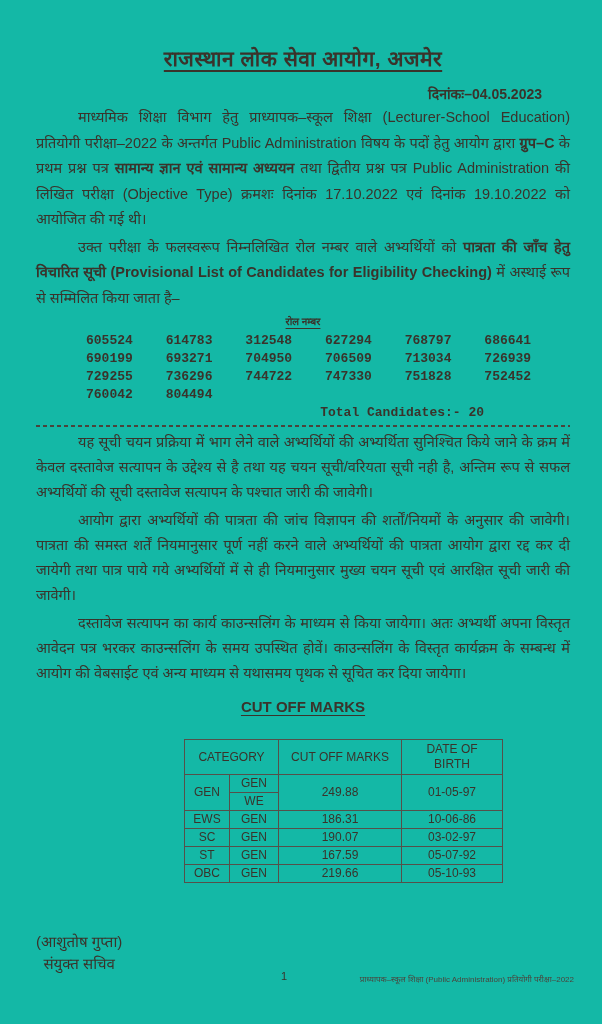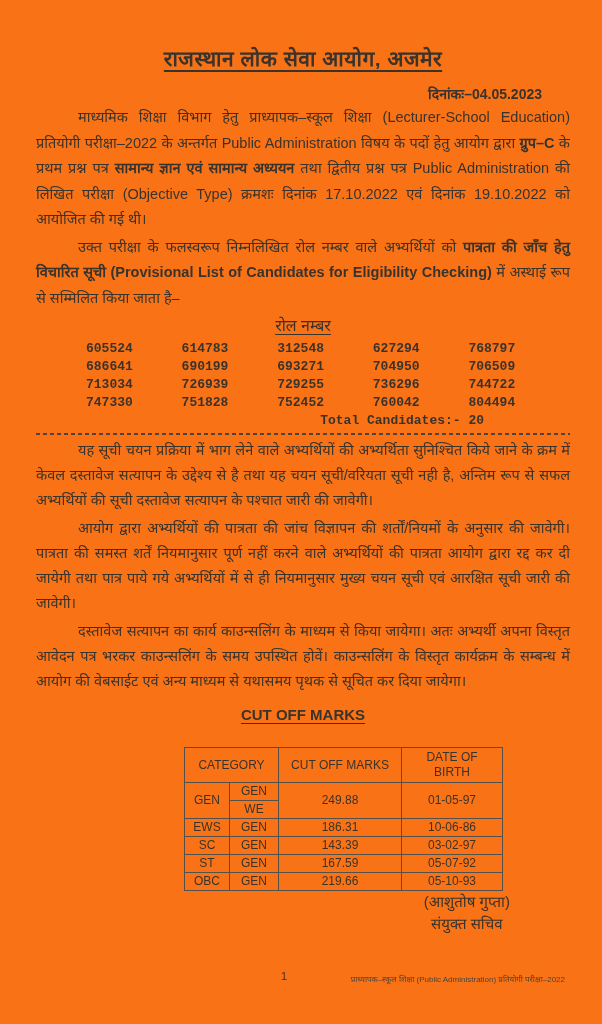--- a/index.html
+++ b/index.html
@@ -1,40 +1,40 @@
 <!DOCTYPE html>
 <html><head>
 <meta charset="utf-8">
 <style>
   html,body{margin:0;padding:0;}
   .page{
     width:602px;height:1024px;box-sizing:border-box;position:relative;
-    background:#f97316;color:#3a332b;
+    background:#14b8a6;color:#3a332b;
     font-family:"Liberation Sans",sans-serif;
     padding:44px 32px 0 36px;overflow:hidden;
   }
   .title{
     text-align:center;font-size:21px;font-weight:bold;margin:0;
     text-decoration:underline;text-underline-offset:4px;letter-spacing:.5px;
   }
   .date-line{
     text-align:right;font-weight:bold;font-size:14px;
     padding-right:28px;margin-top:12px;
   }
   .para{
     font-size:14.5px;line-height:25.5px;text-align:justify;
     text-indent:42px;margin:2px 0 0 0;
   }
   .bold{font-weight:bold;}
   .roll-head{
-    text-align:center;font-weight:normal;font-size:16px;margin-top:3px;
+    text-align:center;font-weight:bold;font-size:10px;margin-top:3px;
     text-decoration:underline;text-underline-offset:3px;
   }
   .roll-grid{
-    display:grid;grid-template-columns:repeat(5,1fr);
+    display:grid;grid-template-columns:repeat(6,1fr);
     margin-left:50px;width:478px;margin-top:4px;
     font-family:"Liberation Mono",monospace;font-weight:bold;
     font-size:13px;line-height:18px;
   }
   .roll-total{
     font-family:"Liberation Mono",monospace;font-weight:bold;
     font-size:13px;text-align:right;padding-right:86px;margin-top:1px;
   }
   .dashes{
     height:2px;margin-top:5px;
@@ -51,25 +51,25 @@
   }
   table.cutoff th,table.cutoff td{
     border:1px solid #55504a;padding:1px 6px;text-align:center;
     font-weight:normal;line-height:15px;
   }
   table.cutoff th{padding:2px 6px;}
   .col-cat1{width:32px;}
   .col-cat2{width:36px;}
   .col-marks{width:110px;}
   .col-dob{width:88px;}
-  .sig-wrap{display:flex;justify-content:flex-end;padding-right:60px;}
+  .sig-wrap{display:flex;padding-right:60px;margin-top:48px;}
   .sig{text-align:center;font-size:15px;line-height:22px;}
   .footer{position:absolute;left:36px;right:28px;bottom:40px;height:14px;}
   .pageno{position:absolute;left:245px;top:0;font-size:11px;}
-  .footnote{position:absolute;right:9px;top:3px;font-size:8px;color:#4a443c;}
+  .footnote{position:absolute;right:0;top:3px;font-size:8px;color:#4a443c;}
 </style>
 </head>
 <body>
 
 <div class="page">
 
   <h1 class="title">राजस्थान लोक सेवा आयोग, अजमेर</h1>
 
   <div class="date-line">दिनांकः–04.05.2023</div>
 
@@ -158,21 +158,21 @@
         <tr>
           <td class="col-cat1">EWS</td>
           <td class="col-cat2">GEN</td>
           <td class="col-marks">186.31</td>
           <td class="col-dob">10-06-86</td>
         </tr>
 
         <tr>
           <td class="col-cat1">SC</td>
           <td class="col-cat2">GEN</td>
-          <td class="col-marks">143.39</td>
+          <td class="col-marks">190.07</td>
           <td class="col-dob">03-02-97</td>
         </tr>
 
         <tr>
           <td class="col-cat1">ST</td>
           <td class="col-cat2">GEN</td>
           <td class="col-marks">167.59</td>
           <td class="col-dob">05-07-92</td>
         </tr>
 

